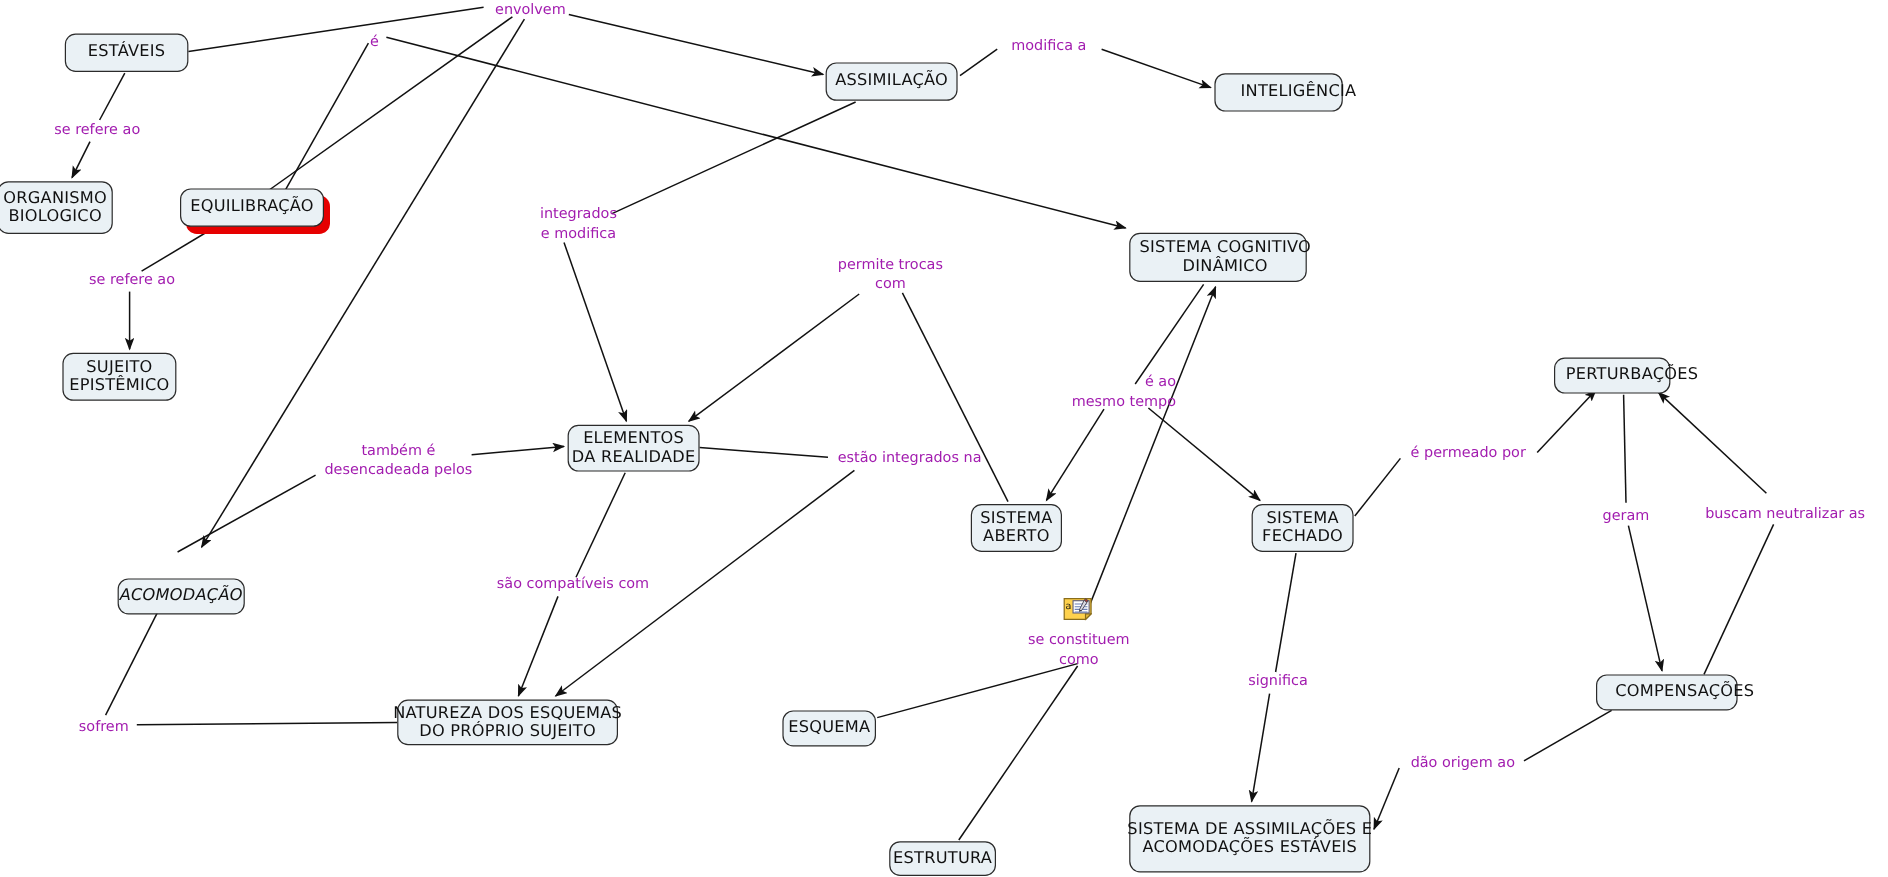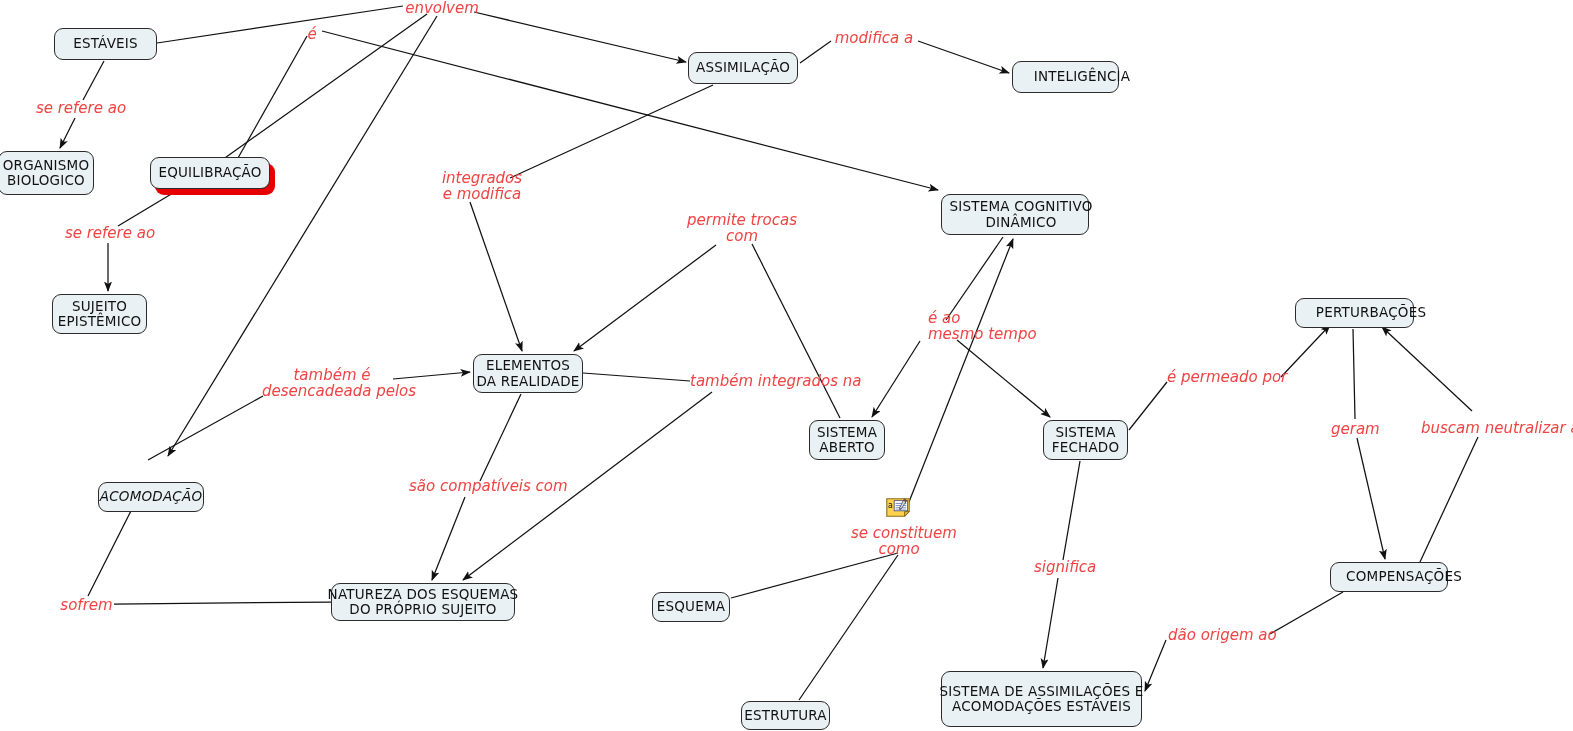--- a/index.html
+++ b/index.html
@@ -42,27 +42,26 @@
     justify-content: center;
     white-space: pre;
     padding: 0 8px;
   }
   .node.highlight {
     box-shadow: 5px 6px 0 0 #e60000;
     z-index: 5;
   }
   .link-label {
     position: absolute;
-    color: #ef4444;
-    font-size: 15px;
+    color: #a21caf;
+    font-size: 12px;
     line-height: 16px;
     text-align: center;
     white-space: pre;
     background: transparent;
-    font-style: italic;
   }
   .note-icon {
     position: absolute;
     width: 24px;
     height: 19px;
   }
 </style>
 </head>
 <body>
 
@@ -122,21 +121,21 @@
       <div class="node" style="left: 54px; top: 28px; width: 103px; height: 32px;">ESTÁVEIS</div>
       <div class="node" style="left: 688px; top: 52px; width: 110px; height: 32px;">ASSIMILAÇÃO</div>
       <div class="node" style="left: 1012px; top: 61px; width: 107px; height: 32px; padding-left: 41px;">INTELIGÊNCIA</div>
       <div class="node" style="left: -2px; top: 151px; width: 96px; height: 44px;">ORGANISMO
 BIOLOGICO</div>
       <div class="node highlight" style="left: 150px; top: 157px; width: 120px; height: 32px;">EQUILIBRAÇÃO</div>
       <div class="node" style="left: 941px; top: 194px; width: 148px; height: 41px; padding-left: 20px;">SISTEMA COGNITIVO
 DINÂMICO</div>
       <div class="node" style="left: 52px; top: 294px; width: 95px; height: 40px;">SUJEITO
 EPISTÊMICO</div>
-      <div class="node" style="left: 1295px; top: 298px; width: 119px; height: 30px; padding-left: 41px;">PERTURBAÇÕES</div>
+      <div class="node" style="left: 1295px; top: 298px; width: 97px; height: 30px; padding-left: 41px;">PERTURBAÇÕES</div>
       <div class="node" style="left: 473px; top: 354px; width: 110px; height: 39px;">ELEMENTOS
 DA REALIDADE</div>
       <div class="node" style="left: 809px; top: 420px; width: 76px; height: 40px;">SISTEMA
 ABERTO</div>
       <div class="node" style="left: 1043px; top: 420px; width: 85px; height: 40px;">SISTEMA
 FECHADO</div>
       <div class="node" style="left: 98px; top: 482px; width: 106px; height: 30px; font-style: italic;">ACOMODAÇÃO</div>
       <div class="node" style="left: 1330px; top: 562px; width: 118px; height: 30px; padding-left: 38px;">COMPENSAÇÕES</div>
       <div class="node" style="left: 331px; top: 583px; width: 184px; height: 38px;">NATUREZA DOS ESQUEMAS
 DO PRÓPRIO SUJEITO</div>
@@ -148,26 +147,26 @@
   <div id="labels-group">
       <div class="link-label" style="left: 403px; top: 0px; width: 78px; text-align: center;">envolvem</div>
       <div class="link-label" style="left: 831px; top: 30px; width: 86px; text-align: center;">modifica a</div>
       <div class="link-label" style="left: 303px; top: 26px; width: 18px; text-align: center;">é</div>
       <div class="link-label" style="left: 33px; top: 100px; width: 96px; text-align: center;">se refere ao</div>
       <div class="link-label" style="left: 435px; top: 170px; width: 94px; text-align: center;">integrados
 e modifica</div>
       <div class="link-label" style="left: 687px; top: 212px; width: 110px; text-align: center;">permite trocas
 com</div>
       <div class="link-label" style="left: 62px; top: 225px; width: 96px; text-align: center;">se refere ao</div>
-      <div class="link-label" style="left: 880px; top: 310px; width: 100px; text-align: left; margin-left: 48px;">é ao
+      <div class="link-label" style="left: 880px; top: 310px; width: 100px; text-align: right;">é ao
 mesmo tempo</div>
       <div class="link-label" style="left: 1167px; top: 369px; width: 113px; text-align: center;">é permeado por</div>
       <div class="link-label" style="left: 262px; top: 367px; width: 140px; text-align: center;">também é
 desencadeada pelos</div>
-      <div class="link-label" style="left: 690px; top: 373px; width: 136px; text-align: center;">também integrados na</div>
+      <div class="link-label" style="left: 690px; top: 373px; width: 136px; text-align: center;">estão integrados na</div>
       <div class="link-label" style="left: 1331px; top: 421px; width: 48px; text-align: center;">geram</div>
       <div class="link-label" style="left: 1421px; top: 420px; width: 152px; text-align: left;">buscam neutralizar as</div>
       <div class="link-label" style="left: 409px; top: 478px; width: 137px; text-align: center;">são compatíveis com</div>
       <div class="link-label" style="left: 851px; top: 525px; width: 96px; text-align: center;">se constituem
 como</div>
       <div class="link-label" style="left: 1034px; top: 559px; width: 62px; text-align: center;">significa</div>
       <div class="link-label" style="left: 60px; top: 597px; width: 53px; text-align: center;">sofrem</div>
       <div class="link-label" style="left: 1168px; top: 627px; width: 102px; text-align: center;">dão origem ao</div>
     </div>
 

